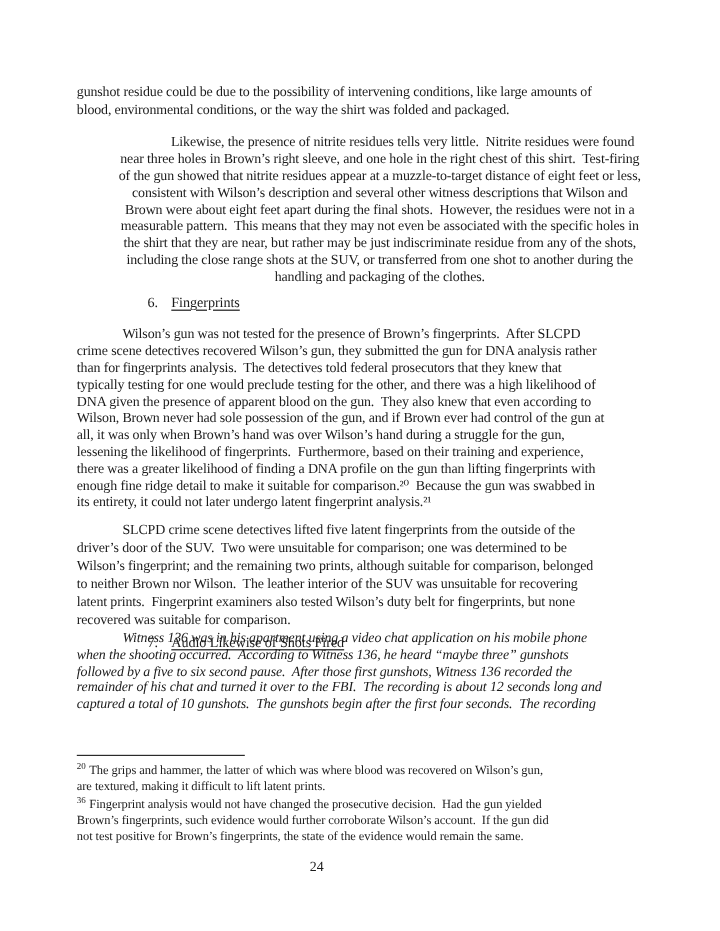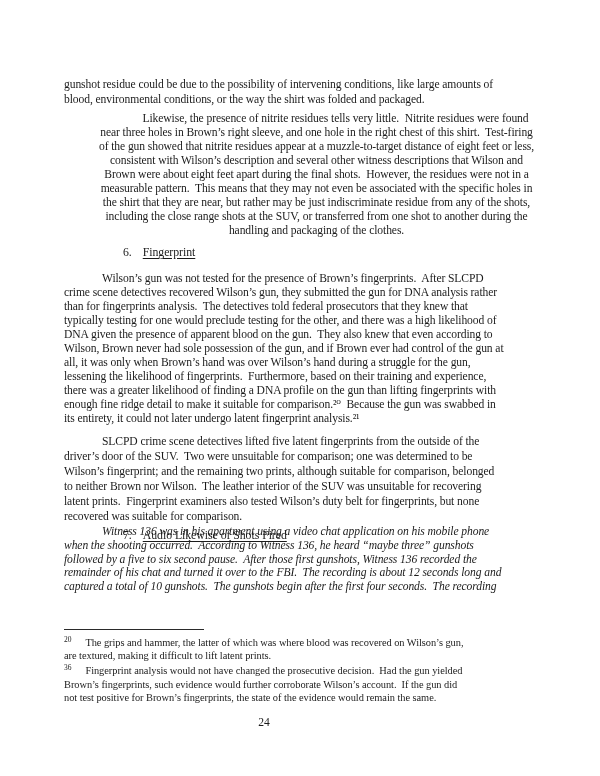--- a/index.html
+++ b/index.html
@@ -13,21 +13,21 @@
     overflow: hidden;
   }
   .block { position: absolute; left: 64px; width: 505px; margin: 0; }
   .para {
     font-size: 11.6px;
     letter-spacing: -0.1px;
     white-space: pre-wrap;
   }
   .indent { text-indent: 38px; }
 
-  .b-p1 { top: 69px;  line-height: 15px; margin-top: 8px;   }
+  .b-p1 { top: 69px;  line-height: 15px;   }
   .b-p2 { top: 112px; line-height: 14px; text-align: center;   }
   .b-h6 { top: 245px; }
   .b-p3 { top: 272px; line-height: 14px;   }
   .b-p4 { top: 434px; line-height: 15px;   }
   .b-h7 { top: 528px; }
   .b-p5 { top: 525px; line-height: 13.8px; font-style: italic; }
 
   .heading { font-size: 11.8px; letter-spacing: -0.05px; padding-left: 59px; }
   .hnum { display: inline-block; margin-right: 11px; }
   .htitle { text-decoration: underline; text-underline-offset: 2px; }
@@ -44,21 +44,21 @@
     font-size: 10.4px;
     letter-spacing: -0.05px;
     white-space: pre-wrap;
   }
   .b-f20 { top: 636px; line-height: 13px; }
   .b-f21 { top: 664px; line-height: 13.5px; }
   .fn-marker {
     font-size: 7.5px;
     vertical-align: super;
     line-height: 0;
-    margin-right: 14px;
+    margin-right: 3px;
   }
   .page-number {
     position: absolute;
     top: 716px;
     left: 0;
     width: 528px;
     text-align: center;
     font-size: 11.6px;
   }
 </style>
@@ -74,21 +74,21 @@
 near three holes in Brown’s right sleeve, and one hole in the right chest of this shirt.  Test-firing
 of the gun showed that nitrite residues appear at a muzzle-to-target distance of eight feet or less,
 consistent with Wilson’s description and several other witness descriptions that Wilson and
 Brown were about eight feet apart during the final shots.  However, the residues were not in a
 measurable pattern.  This means that they may not even be associated with the specific holes in
 the shirt that they are near, but rather may be just indiscriminate residue from any of the shots,
 including the close range shots at the SUV, or transferred from one shot to another during the
 handling and packaging of the clothes.</p>
 
   <div class="block heading b-h6">
-    <span class="hnum">6.</span><span class="htitle">Fingerprint</span>
+    <span class="hnum">6.</span><span class="htitle">Fingerprints</span>
   </div>
 
   <p class="block para indent b-p4">SLCPD crime scene detectives lifted five latent fingerprints from the outside of the
 driver’s door of the SUV.  Two were unsuitable for comparison; one was determined to be
 Wilson’s fingerprint; and the remaining two prints, although suitable for comparison, belonged
 to neither Brown nor Wilson.  The leather interior of the SUV was unsuitable for recovering
 latent prints.  Fingerprint examiners also tested Wilson’s duty belt for fingerprints, but none
 recovered was suitable for comparison.</p>
 
   <p class="block para indent b-p3">Wilson’s gun was not tested for the presence of Brown’s fingerprints.  After SLCPD

